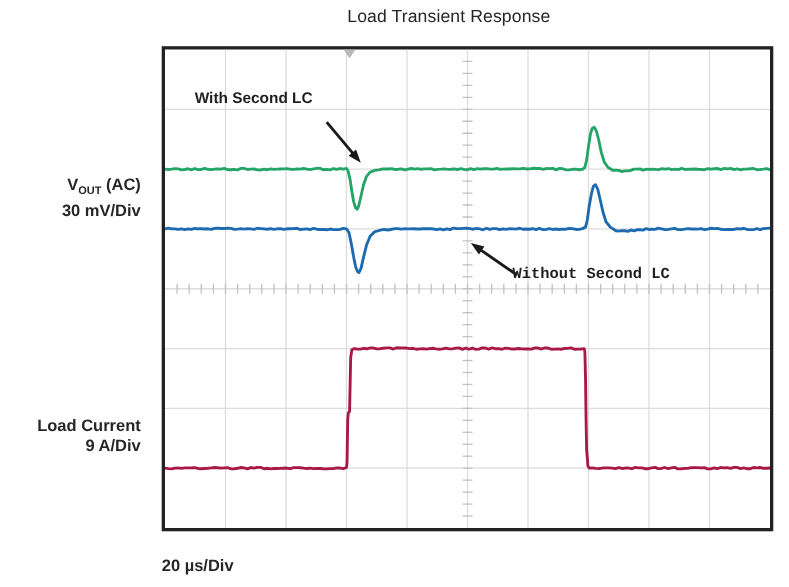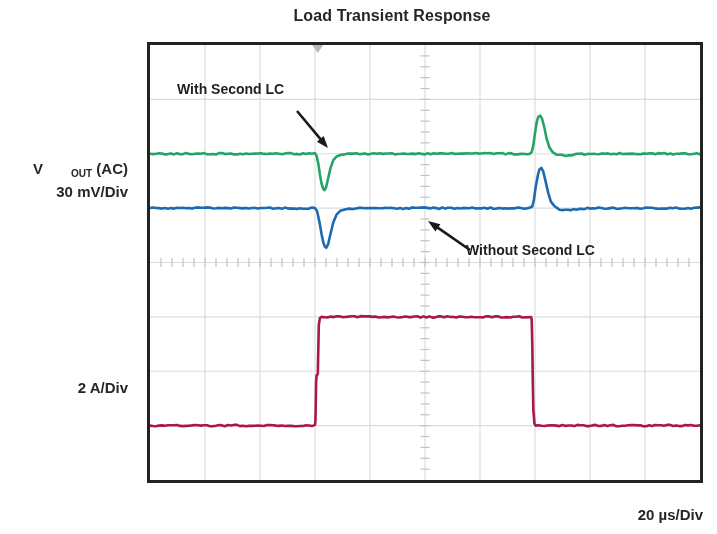--- a/index.html
+++ b/index.html
@@ -5,64 +5,65 @@
   html,body{margin:0;padding:0;background:#ffffff;}
   .figure{
     position:relative;
     width:717px;height:534px;
     background:#ffffff;
     font-family:"Liberation Sans",sans-serif;
     color:#262626;
     overflow:hidden;
   }
   .title{
-    position:absolute;left:114px;top:7px;width:556px;
-    text-align:center;font-size:16px;font-weight:bold;
+    position:absolute;left:130px;top:7px;width:556px;
+    text-align:center;font-size:16px;font-weight:normal;
     letter-spacing:.1px;
   }
   .plot{
     position:absolute;left:147px;top:42px;
     width:550px;height:435px;
     border:3px solid #222222;
     background:#ffffff;
   }
   .plot svg{display:block;}
   .anno{
     position:absolute;font-size:14px;font-weight:bold;
     white-space:nowrap;color:#1f1f1f;
   }
   .anno-with{left:27px;top:36px;}
-  .anno-without{left:316px;top:197px;}
+  .anno-without{left:316px;top:197px;font-family:Liberation Mono, monospace;}
   .side-label{
     position:absolute;left:0;width:128px;
     text-align:right;font-size:15px;font-weight:bold;
     line-height:18px;white-space:nowrap;
   }
   .vout-label{top:160px;}
   .load-label{top:379px;}
-  .side-label sub{font-size:10px;vertical-align:-3px;letter-spacing:0;margin-left:28px;}
+  .side-label sub{font-size:10px;vertical-align:-3px;letter-spacing:0;}
   .x-label{
     position:absolute;left:147px;top:506px;width:556px;
-    text-align:right;font-size:15px;font-weight:bold;
+    text-align:left;font-size:15px;font-weight:bold;
   }
 </style>
 </head>
 <body>
 
 <div class="figure">
 
   <div class="title">Load Transient Response</div>
 
   <div class="side-label vout-label">
     <div><span>V</span><sub>OUT</sub><span> (AC)</span></div>
     <div>30 mV/Div</div>
   </div>
 
   <div class="side-label load-label">
-    <div>2 A/Div</div>
+    <div>Load Current</div>
+    <div>9 A/Div</div>
   </div>
 
   <div class="plot">
     <svg id="scope-svg" width="550" height="435" viewBox="0 0 550 435">
         <line x1="55" y1="0" x2="55" y2="435" stroke="#dcdcdc" stroke-width="1.2"></line>
         <line x1="110" y1="0" x2="110" y2="435" stroke="#dcdcdc" stroke-width="1.2"></line>
         <line x1="165" y1="0" x2="165" y2="435" stroke="#dcdcdc" stroke-width="1.2"></line>
         <line x1="220" y1="0" x2="220" y2="435" stroke="#dcdcdc" stroke-width="1.2"></line>
         <line x1="275" y1="0" x2="275" y2="435" stroke="#dcdcdc" stroke-width="1.2"></line>
         <line x1="330" y1="0" x2="330" y2="435" stroke="#dcdcdc" stroke-width="1.2"></line>

